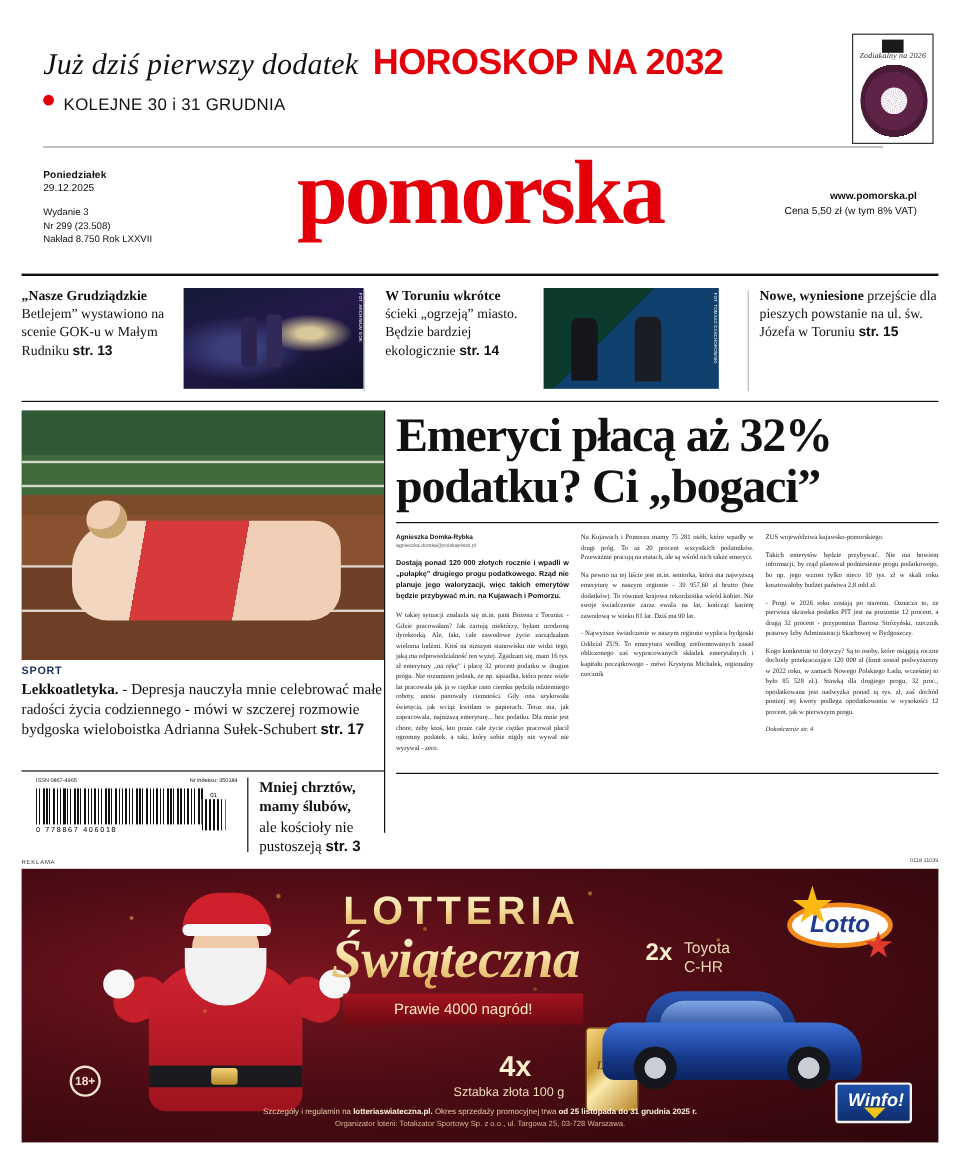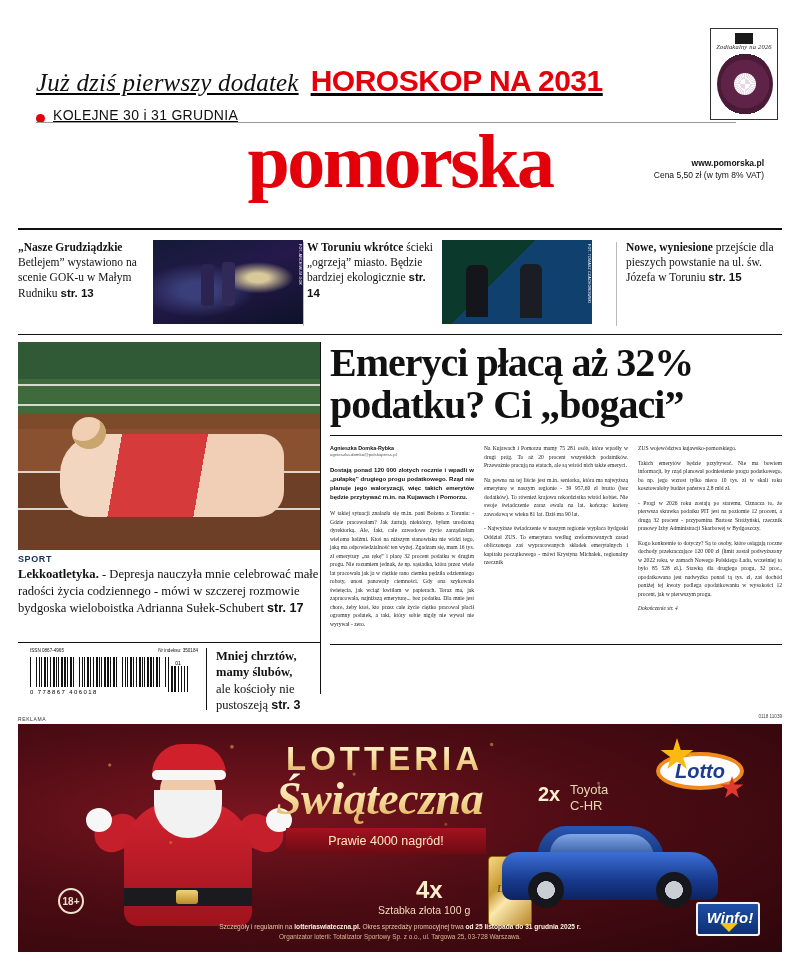--- a/index.html
+++ b/index.html
@@ -9,31 +9,31 @@
     font-family: "Liberation Serif", serif;
     overflow: hidden;
     position: relative;
   }
   .page { width: 800px; height: 969px; position: relative; background:#fff; }
 
   
   .promo {
     position: absolute; left: 0; top: 0; width: 800px; height: 132px;
   }
-  .promo-inner { position: absolute; left: 36px; top: 64px; width: 640px; text-decoration: underline; }
+  .promo-inner { position: absolute; left: 36px; top: 36px; width: 640px; }
   .promo-line1 { display: flex; align-items: baseline; gap: 12px; }
   .promo-script {
     font-family: "Liberation Serif", serif;
     font-style: italic; font-size: 25px; color: #111; letter-spacing: .2px;
   }
   .promo-red {
     font-family: "Liberation Sans", sans-serif;
     font-weight: 700; font-size: 30px; color: #e3000b; letter-spacing: -.5px;
   }
-  .promo-line2 { display: flex; align-items: flex-end; gap: 8px; margin-top: 9px; }
+  .promo-line2 { display: flex; align-items: flex-start; gap: 8px; margin-top: 9px; }
   .promo-dot { width: 9px; height: 9px; border-radius: 50%; background: #e3000b; display:inline-block; }
   .promo-sub {
     font-family: "Liberation Sans", sans-serif;
     font-size: 14px; color: #111; letter-spacing: .3px;
   }
   .promo-rule { position: absolute; left: 36px; top: 122px; width: 700px; border-top: 1px solid #999; }
 
   
   .zodiac {
     position: absolute; right: 22px; top: 28px; width: 68px; height: 92px;
@@ -75,21 +75,21 @@
     font-family: "Liberation Serif", serif; font-weight: 700;
     font-size: 76px; color: #e3000b; letter-spacing: -2.5px; line-height: .82;
     margin-top: -4px;
   }
   .mh-rule { position: absolute; left: 18px; top: 96px; width: 764px; border-top: 2px solid #111; }
 
   
   .teasers { position: absolute; left: 18px; top: 240px; width: 764px; height: 92px; display: flex; }
   .teaser { display: flex; gap: 7px; position: relative; }
   .t1 { width: 296px; justify-content: flex-end; }
-  .t2 { width: 296px; padding-left: 4px; }
+  .t2 { width: 296px; padding-left: 18px; }
   .t3 { width: 172px; padding-left: 10px; margin-left: 24px; }
   .t2::before, .t3::before {
     content: ""; position: absolute; left: 0; top: 2px; bottom: 6px; width: 1px; background: #bbb;
   }
   .teaser-txt { font-family: "Liberation Serif", serif; font-size: 11.5px; line-height: 1.32; color:#111; width: 128px; }
   .t3 .teaser-txt { width: 164px; }
   .teaser-txt b { font-weight: 700; }
   .teaser-page { font-family:"Liberation Sans", sans-serif; font-weight:700; font-size: 11.5px; }
   .teaser-photo { width: 150px; height: 84px; position: relative; overflow: hidden; }
   .teaser-credit {
@@ -303,36 +303,45 @@
 </style>
 </head>
 <body>
 
 <div class="page">
 
   <div class="promo">
     <div class="promo-inner">
       <div class="promo-line1">
         <span class="promo-script">Już dziś pierwszy dodatek</span>
-        <span class="promo-red">HOROSKOP NA 2031</span>
+        <span class="promo-red">HOROSKOP NA 2032</span>
       </div>
       <div class="promo-line2">
         <span class="promo-dot"></span>
         <span class="promo-sub">KOLEJNE 30 i 31 GRUDNIA</span>
       </div>
     </div>
     <div class="promo-rule"></div>
     <div class="zodiac">
       <div class="zodiac-blk"></div>
       <div class="zodiac-cap">Zodiakalny na 2026</div>
       <div class="zodiac-wheel"></div>
     </div>
   </div>
 
   <div class="masthead">
+    <div class="mh-left">
+      <div class="mh-day">Poniedziałek</div>
+      <div class="mh-date">29.12.2025</div>
+      <div class="mh-ed">
+        <div>Wydanie 3</div>
+        <div>Nr 299 (23.508)</div>
+        <div>Nakład 8.750  Rok LXXVII</div>
+      </div>
+    </div>
     <div class="logo-wrap">
       <div class="logo-pom">pomorska</div>
     </div>
     <div class="mh-right">
       <div class="mh-www">www.pomorska.pl</div>
       <div class="mh-price">Cena 5,50 zł (w tym 8% VAT)</div>
     </div>
     <div class="mh-rule"></div>
   </div>
 

